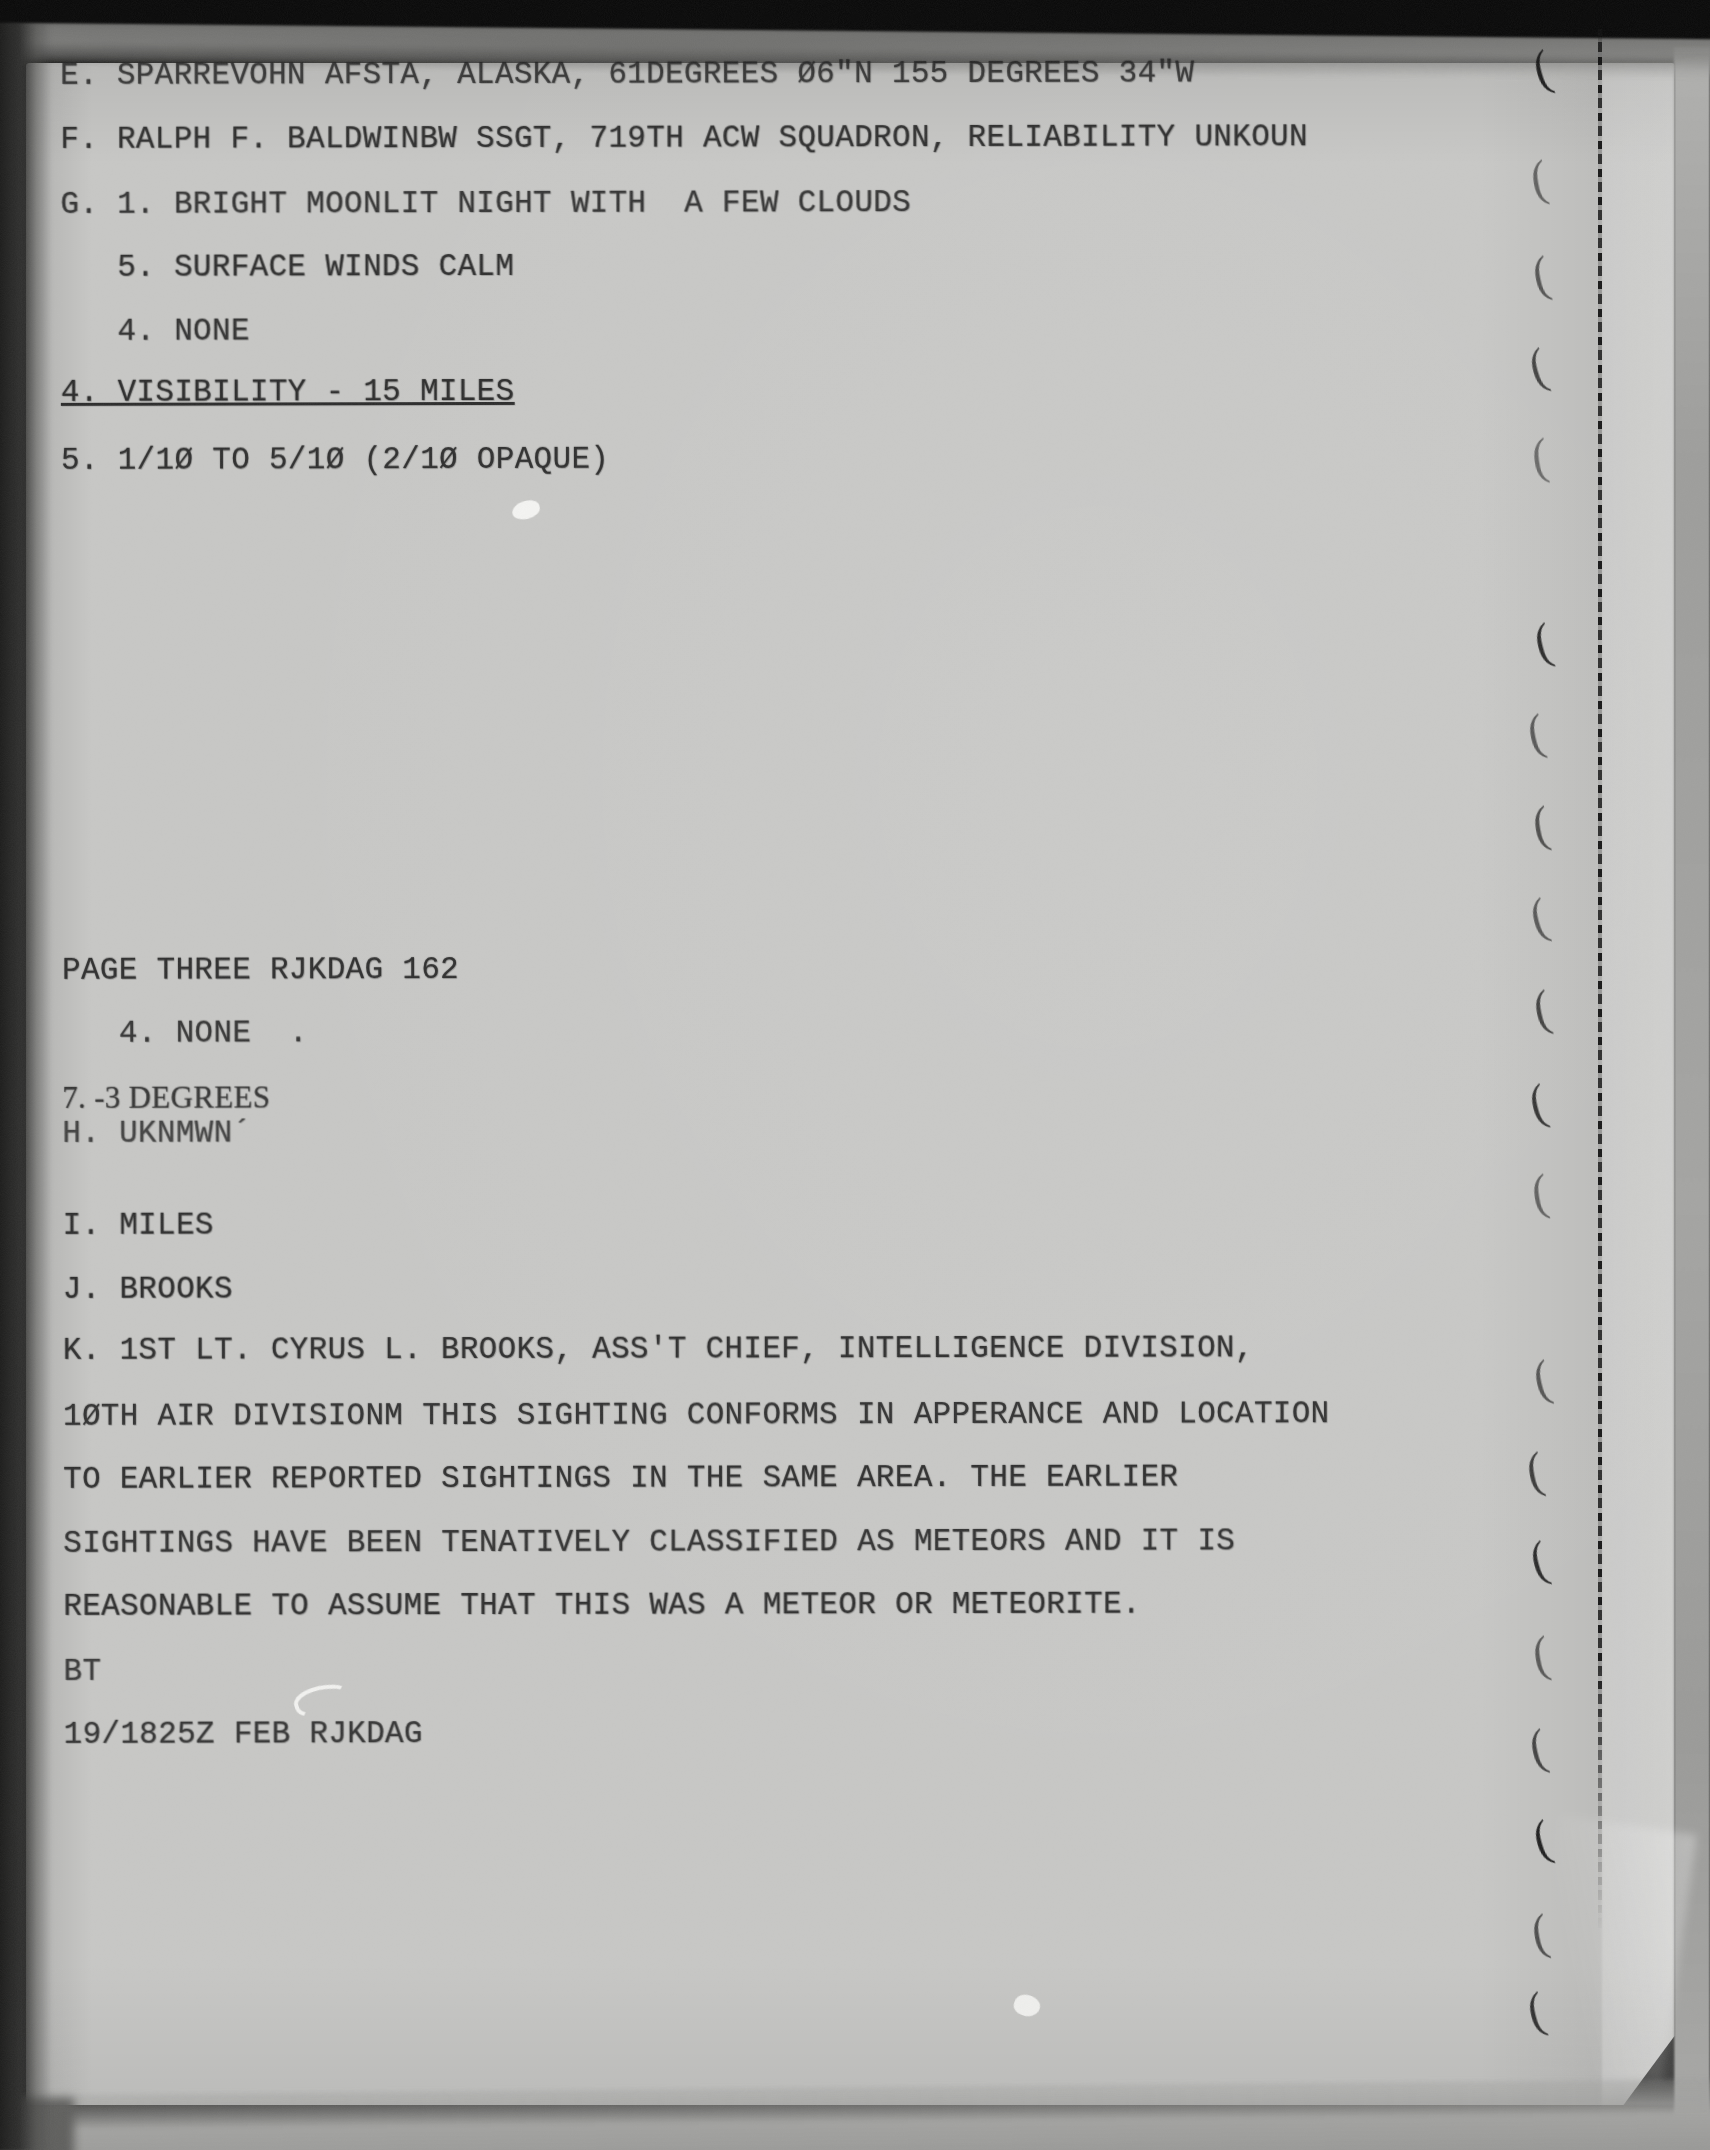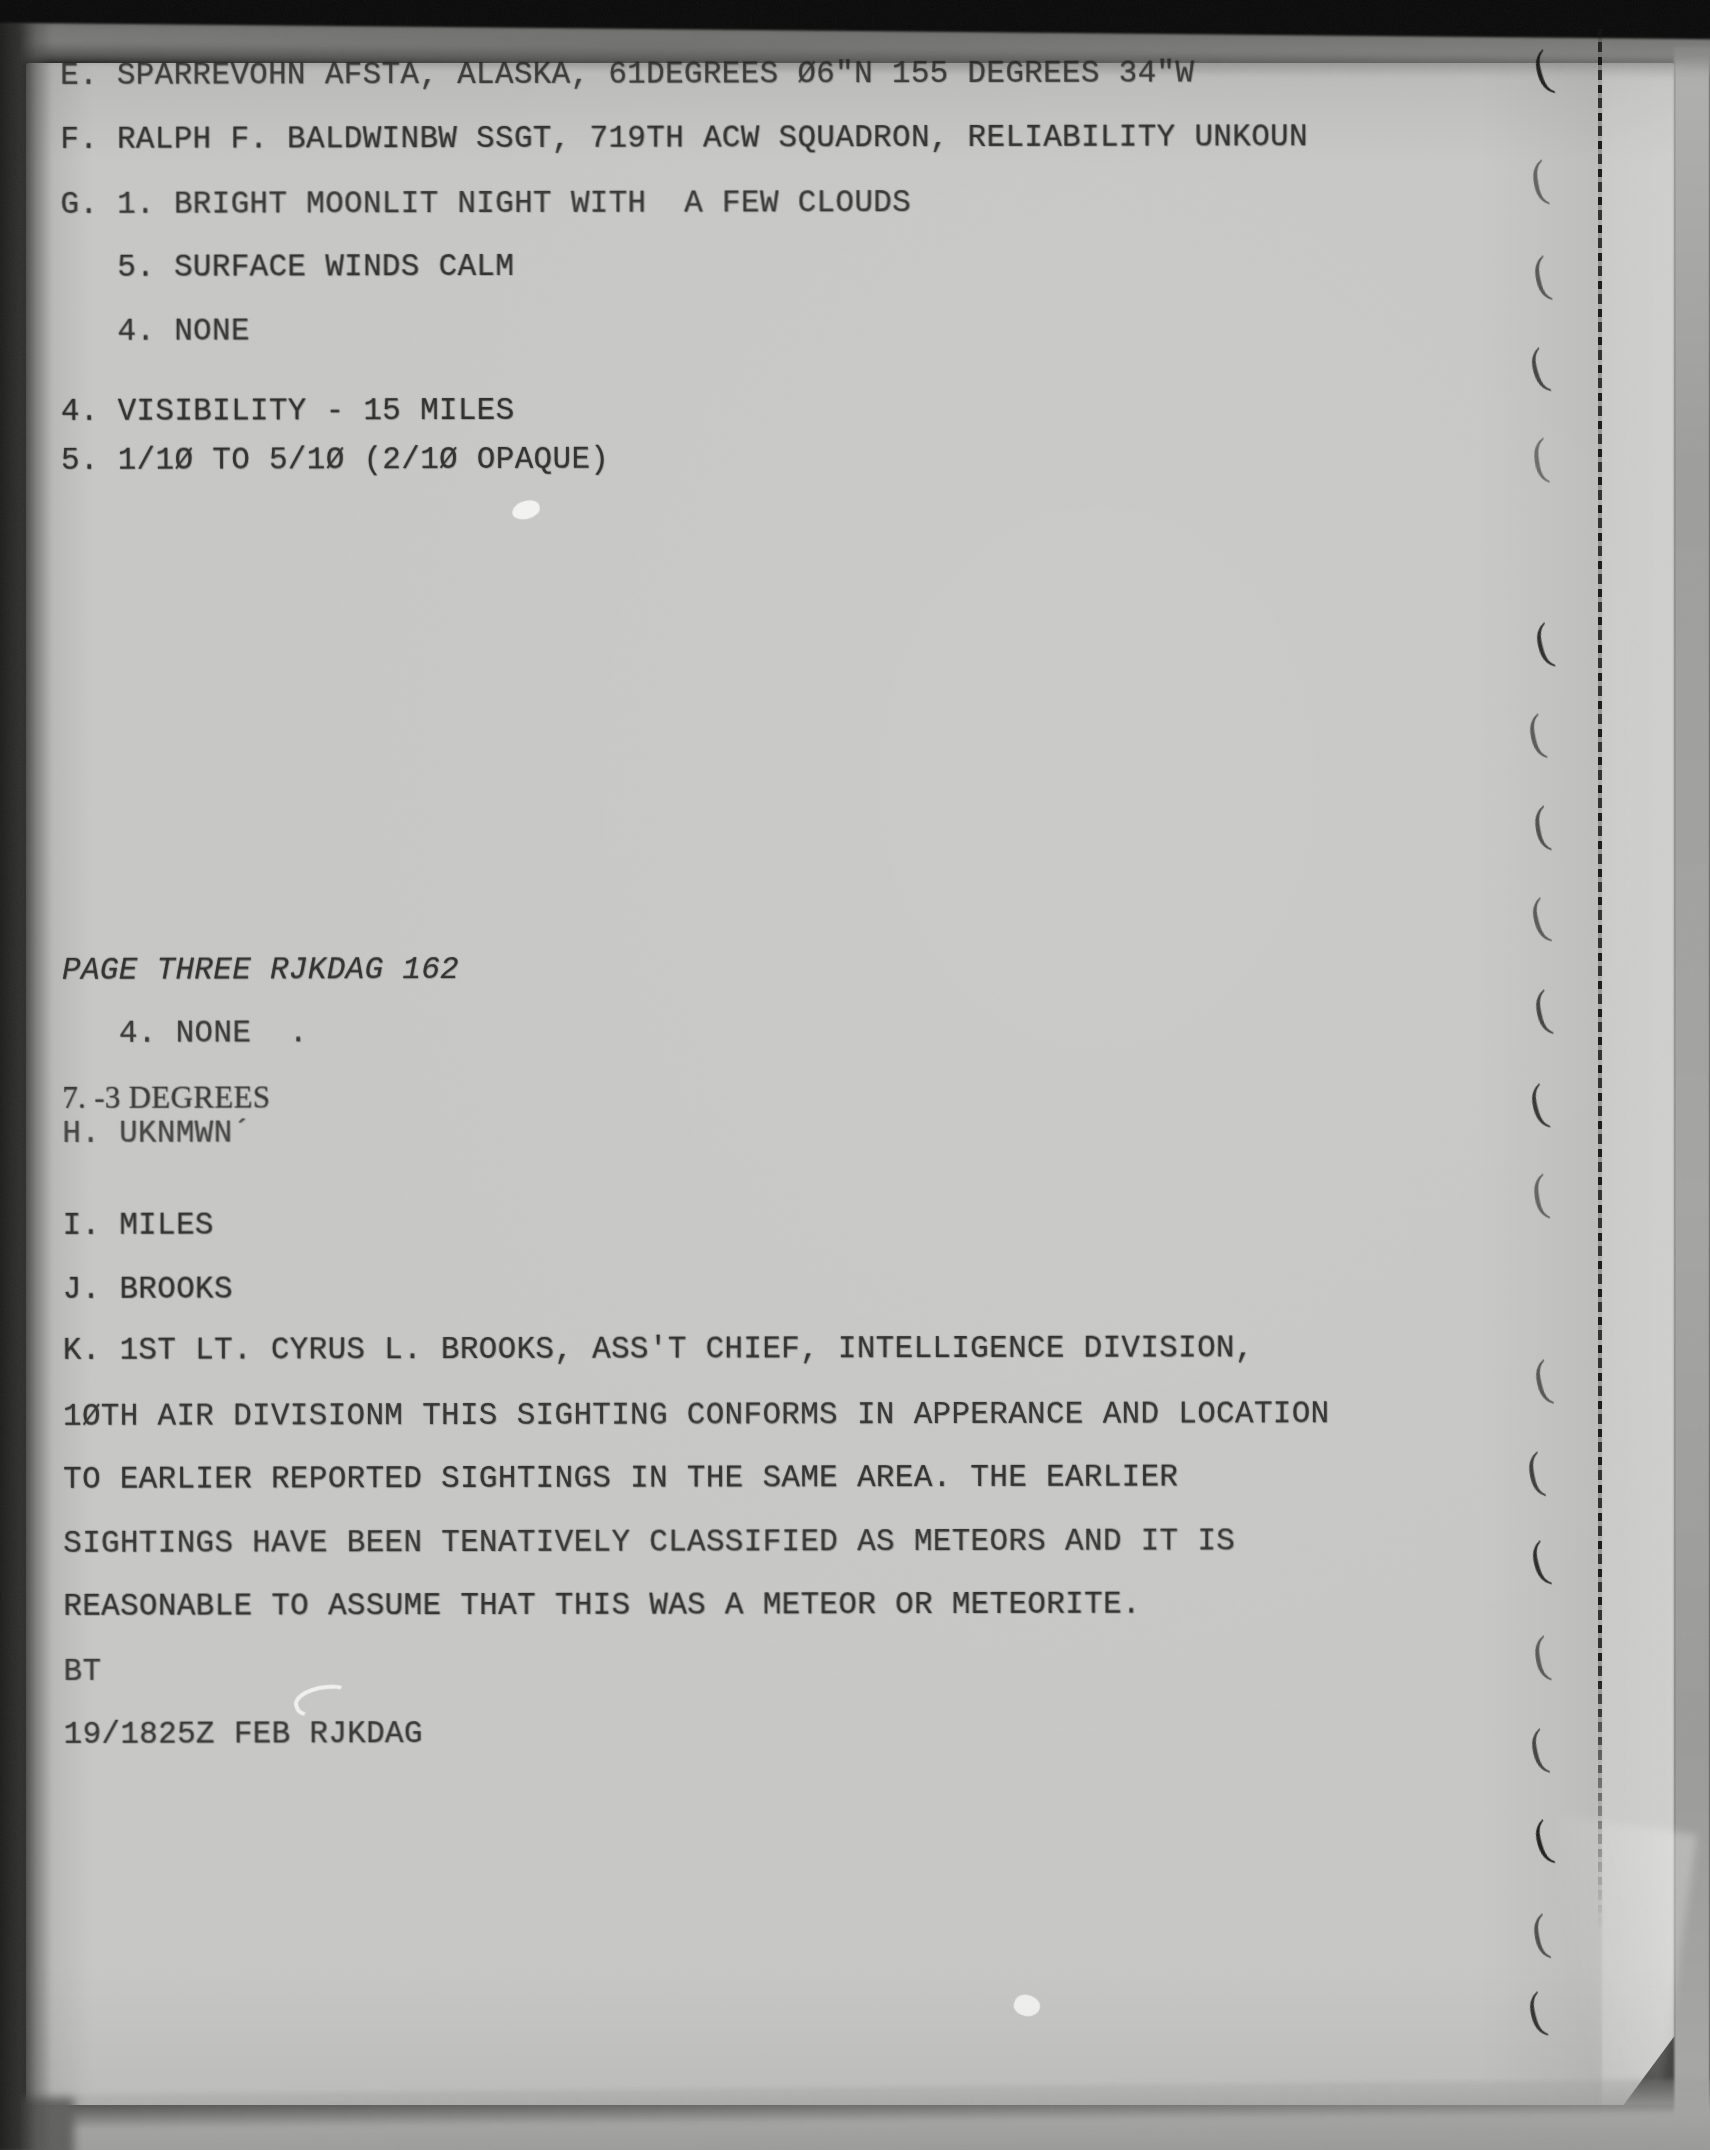--- a/index.html
+++ b/index.html
@@ -142,23 +142,23 @@
       <span class="mark" style="left: 1532px; top: 1909px; opacity: 0.66; transform: rotate(-11deg) scaleY(1.12);">(</span>
       <span class="mark" style="left: 1528px; top: 1987px; opacity: 0.82; transform: rotate(-14deg) scaleY(1.12);">(</span>
     </div>
 
   <div id="typed">
       <div class="line" style="top: 60px; opacity: 0.84;">E. SPARREVOHN AFSTA, ALASKA, 61DEGREES Ø6"N 155 DEGREES 34"W</div>
       <div class="line" style="top: 124px; opacity: 0.9;">F. RALPH F. BALDWINBW SSGT, 719TH ACW SQUADRON, RELIABILITY UNKOUN</div>
       <div class="line" style="top: 189px; opacity: 0.86;">G. 1. BRIGHT MOONLIT NIGHT WITH  A FEW CLOUDS</div>
       <div class="line" style="top: 252px; opacity: 0.9;">   5. SURFACE WINDS CALM</div>
       <div class="line" style="top: 316px; opacity: 0.88;">   4. NONE</div>
-      <div class="line" style="top: 396px; opacity: 0.92;">4. VISIBILITY - 15 MILES</div>
+      <div class="line" style="top: 377px; opacity: 0.92; text-decoration: underline;">4. VISIBILITY - 15 MILES</div>
       <div class="line" style="top: 445px; opacity: 0.9;">5. 1/1Ø TO 5/1Ø (2/1Ø OPAQUE)</div>
-      <div class="line" style="top: 955px; opacity: 0.9; font-style: italic;">PAGE THREE RJKDAG 162</div>
+      <div class="line" style="top: 955px; opacity: 0.9;">PAGE THREE RJKDAG 162</div>
       <div class="line" style="top: 1018px; opacity: 0.86;">   4. NONE  .</div>
       <div class="line" style="top: 1082px; opacity: 0.85; font-family: Liberation Serif, serif;">7. -3 DEGREES</div>
       <div class="line" style="top: 1118px; opacity: 0.78;">H. UKNMWN´</div>
       <div class="line" style="top: 1210px; opacity: 0.9;">I. MILES</div>
       <div class="line" style="top: 1274px; opacity: 0.92;">J. BROOKS</div>
       <div class="line" style="top: 1335px; opacity: 0.9;">K. 1ST LT. CYRUS L. BROOKS, ASS'T CHIEF, INTELLIGENCE DIVISION,</div>
       <div class="line" style="top: 1401px; opacity: 0.88;">1ØTH AIR DIVISIONM THIS SIGHTING CONFORMS IN APPERANCE AND LOCATION</div>
       <div class="line" style="top: 1464px; opacity: 0.9;">TO EARLIER REPORTED SIGHTINGS IN THE SAME AREA. THE EARLIER</div>
       <div class="line" style="top: 1528px; opacity: 0.88;">SIGHTINGS HAVE BEEN TENATIVELY CLASSIFIED AS METEORS AND IT IS</div>
       <div class="line" style="top: 1591px; opacity: 0.9;">REASONABLE TO ASSUME THAT THIS WAS A METEOR OR METEORITE.</div>

